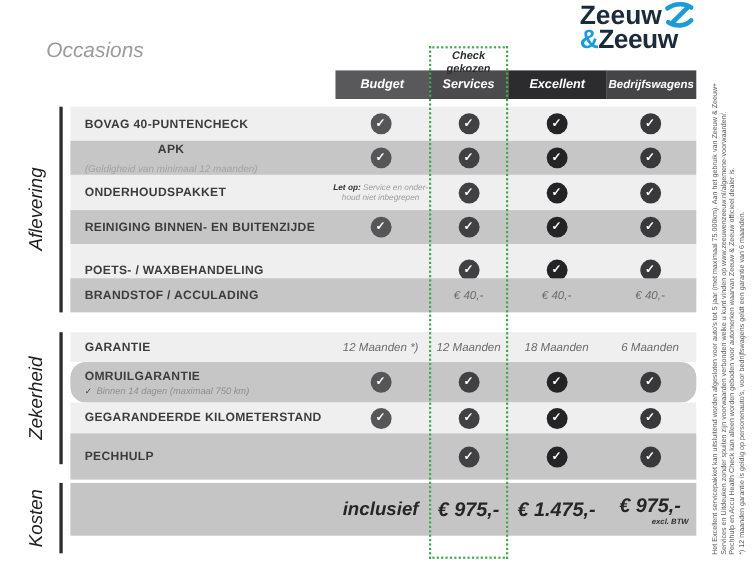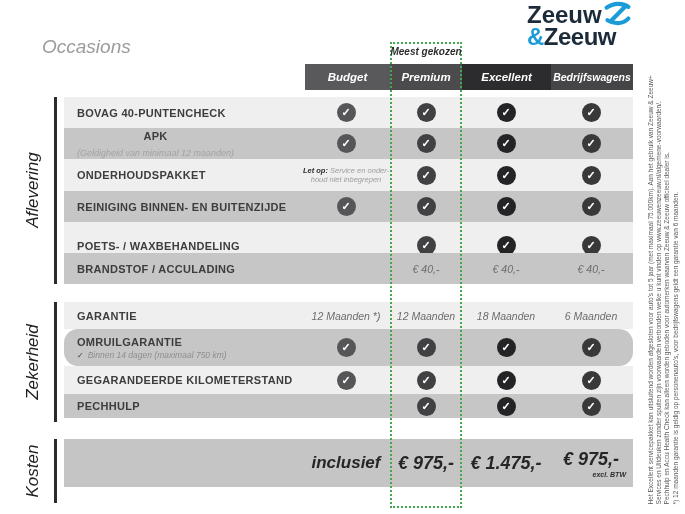--- a/index.html
+++ b/index.html
@@ -87,24 +87,24 @@
       <svg class="zmark" width="27" height="25" viewBox="0 0 32 30">
         <path d="M3 8 C 11 2, 23 2, 29 7" stroke="#1b9cd8" stroke-width="5" fill="none" stroke-linecap="round"></path>
         <path d="M25 7 L 9 23" stroke="#1b9cd8" stroke-width="5" fill="none" stroke-linecap="round"></path>
         <path d="M4 23 C 12 28, 23 28, 29 21" stroke="#1b9cd8" stroke-width="5" fill="none" stroke-linecap="round"></path>
       </svg>
     </div>
     <div class="l2"><span class="blue">&amp;</span><span class="navy">Zeeuw</span></div>
   </div>
 
   <div class="hl-box"></div>
-  <div class="hl-label">Meest gekozen</div>
+  <div class="hl-label">Check gekozen</div>
 
   <div class="hdr h0">Budget</div>
-  <div class="hdr h1">Premium</div>
+  <div class="hdr h1">Services</div>
   <div class="hdr h2">Excellent</div>
   <div class="hdr h3">Bedrijfswagens</div>
 
   <div class="bar b1"></div>
   <div class="bar b2"></div>
   <div class="bar b3"></div>
   <div class="side-label sl1">Aflevering</div>
   <div class="side-label sl2">Zekerheid</div>
   <div class="side-label sl3">Kosten</div>
 
@@ -246,21 +246,21 @@
         <span class="chk k1">✓</span>
       </div>
     <div class="cell c2">
         <span class="chk k2">✓</span>
       </div>
     <div class="cell c3">
         <span class="chk k3">✓</span>
       </div>
   </div>
 
-  <div class="row dark" style="top:394px;height:24px;">
+  <div class="row dark" style="top:394px;height:42px;">
     <div class="lbl">
         <span class="lbl-main">PECHHULP</span>
       </div>
     <div class="cell c1">
         <span class="chk k1">✓</span>
       </div>
     <div class="cell c2">
         <span class="chk k2">✓</span>
       </div>
     <div class="cell c3">

